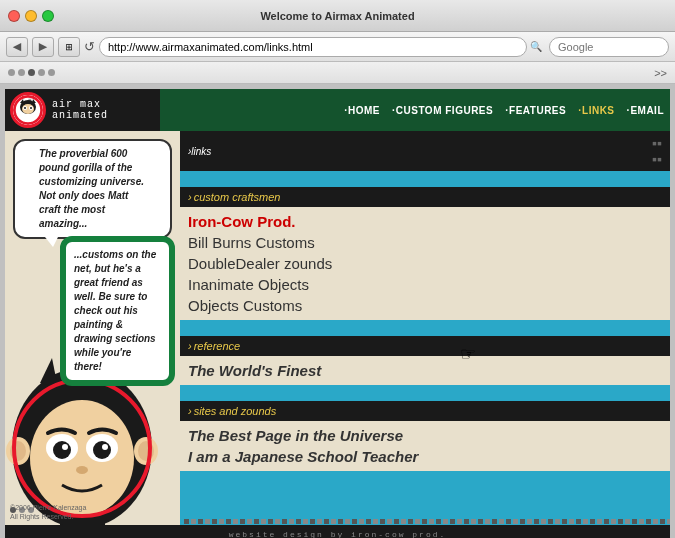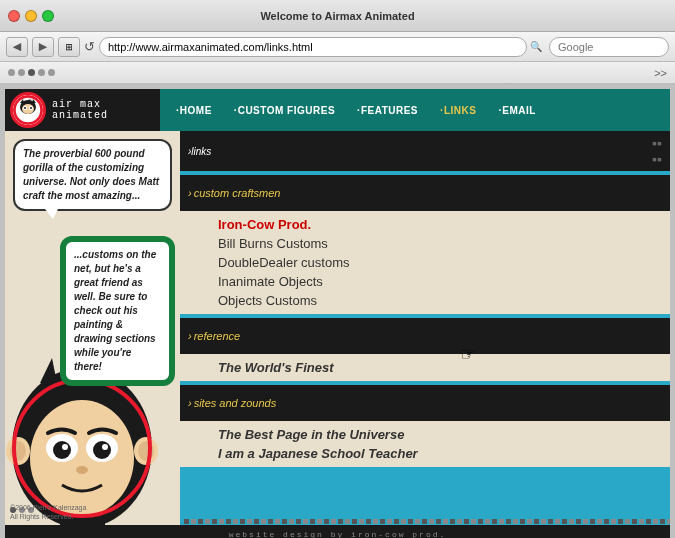--- a/index.html
+++ b/index.html
@@ -142,25 +142,26 @@
       top: 5px;
       left: 5px;
       right: 5px;
       bottom: 5px;
       background: #2aa8c8;
       overflow: hidden;
     }
 
     
     .site-header {
-      background: #0f766e;
+      background: #14532d;
       height: 42px;
       display: flex;
       align-items: center;
       position: relative;
+      justify-content: space-between;
     }
     .site-logo-area {
       width: 155px;
       height: 42px;
       background: #1a1a1a;
       display: flex;
       align-items: center;
       padding-left: 5px;
     }
     .logo-circle {
@@ -176,21 +177,21 @@
       margin-left: 6px;
       color: white;
       font-size: 10px;
       font-family: 'Courier New', monospace;
       letter-spacing: 1px;
       text-transform: lowercase;
     }
     .site-nav {
       display: flex;
       align-items: center;
-      gap: 10px;
+      gap: 0;
       padding-left: 10px;
     }
     .nav-item {
       color: white;
       font-size: 10px;
       font-weight: bold;
       text-decoration: none;
       padding: 0 6px;
       cursor: pointer;
       text-transform: uppercase;
@@ -214,21 +215,21 @@
 
     
     .speech-bubble-1 {
       position: absolute;
       top: 8px;
       left: 8px;
       right: 8px;
       background: white;
       border: 2px solid #333;
       border-radius: 12px;
-      padding: 6px 8px;
+      padding: 6px 24px;
       font-size: 10px;
       font-style: italic;
       font-weight: bold;
       line-height: 1.4;
       color: #222;
       z-index: 10;
     }
     .speech-bubble-1::after {
       content: '';
       position: absolute;
@@ -292,40 +293,39 @@
       font-size: 14px;
     }
 
     .section {
       margin-bottom: 0;
     }
     .section-header {
       background: #1a1a1a;
       color: white;
       font-size: 11px;
-      padding: 12px 8px;
+      padding: 4px 8px;
       font-style: italic;
-      margin-top: 4px;
+      margin-top: 16px;
     }
     .section-header span {
       color: #e8c84a;
       margin-right: 2px;
     }
 
     .section-items {
       padding: 4px 8px;
       background: #e8e0cc;
     }
     .section-item {
-      font-size: 13px;
+      font-size: 15px;
       color: #333;
       padding: 2px 0;
       cursor: pointer;
       display: block;
-      margin-left: 30px;
     }
     .section-item.highlighted {
       color: #cc0000;
       font-weight: bold;
     }
     .section-item.italic-item {
       font-style: italic;
       font-weight: bold;
     }
 
@@ -554,21 +554,21 @@
             <span class="links-grid-icon">▪▪<br>▪▪</span>
           </div>
 
           <div class="section">
             <div class="section-header">
               <span>›</span><span>custom craftsmen</span>
             </div>
             <div class="section-items">
               <span class="section-item highlighted">Iron-Cow Prod.</span>
               <span class="section-item">Bill Burns Customs</span>
-              <span class="section-item">DoubleDealer customs</span>
+              <span class="section-item">DoubleDealer zounds</span>
               <span class="section-item">Inanimate Objects</span>
               <span class="section-item">Objects Customs</span>
             </div>
           </div>
 
           <div class="section">
             <div class="section-header">
               <span>›</span><span>reference</span>
             </div>
             <div class="section-items">

